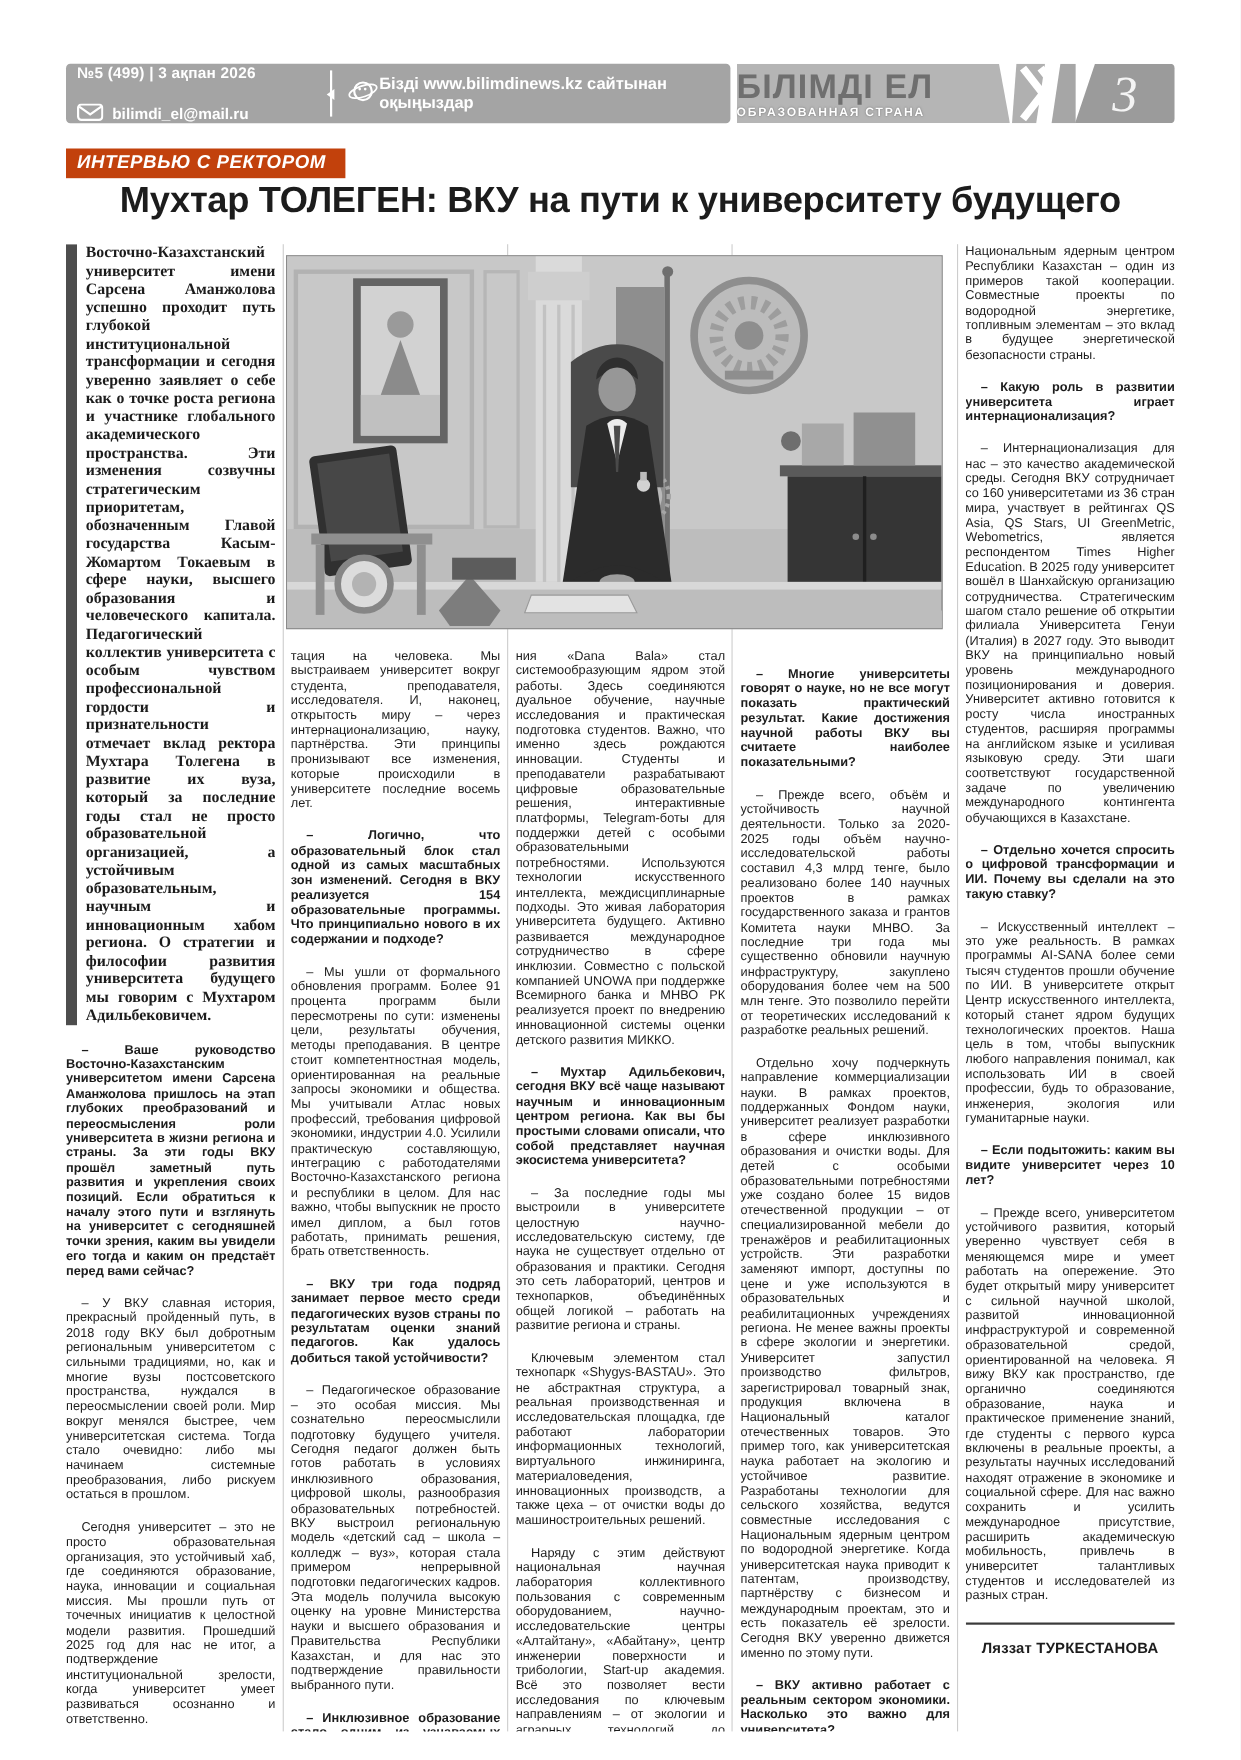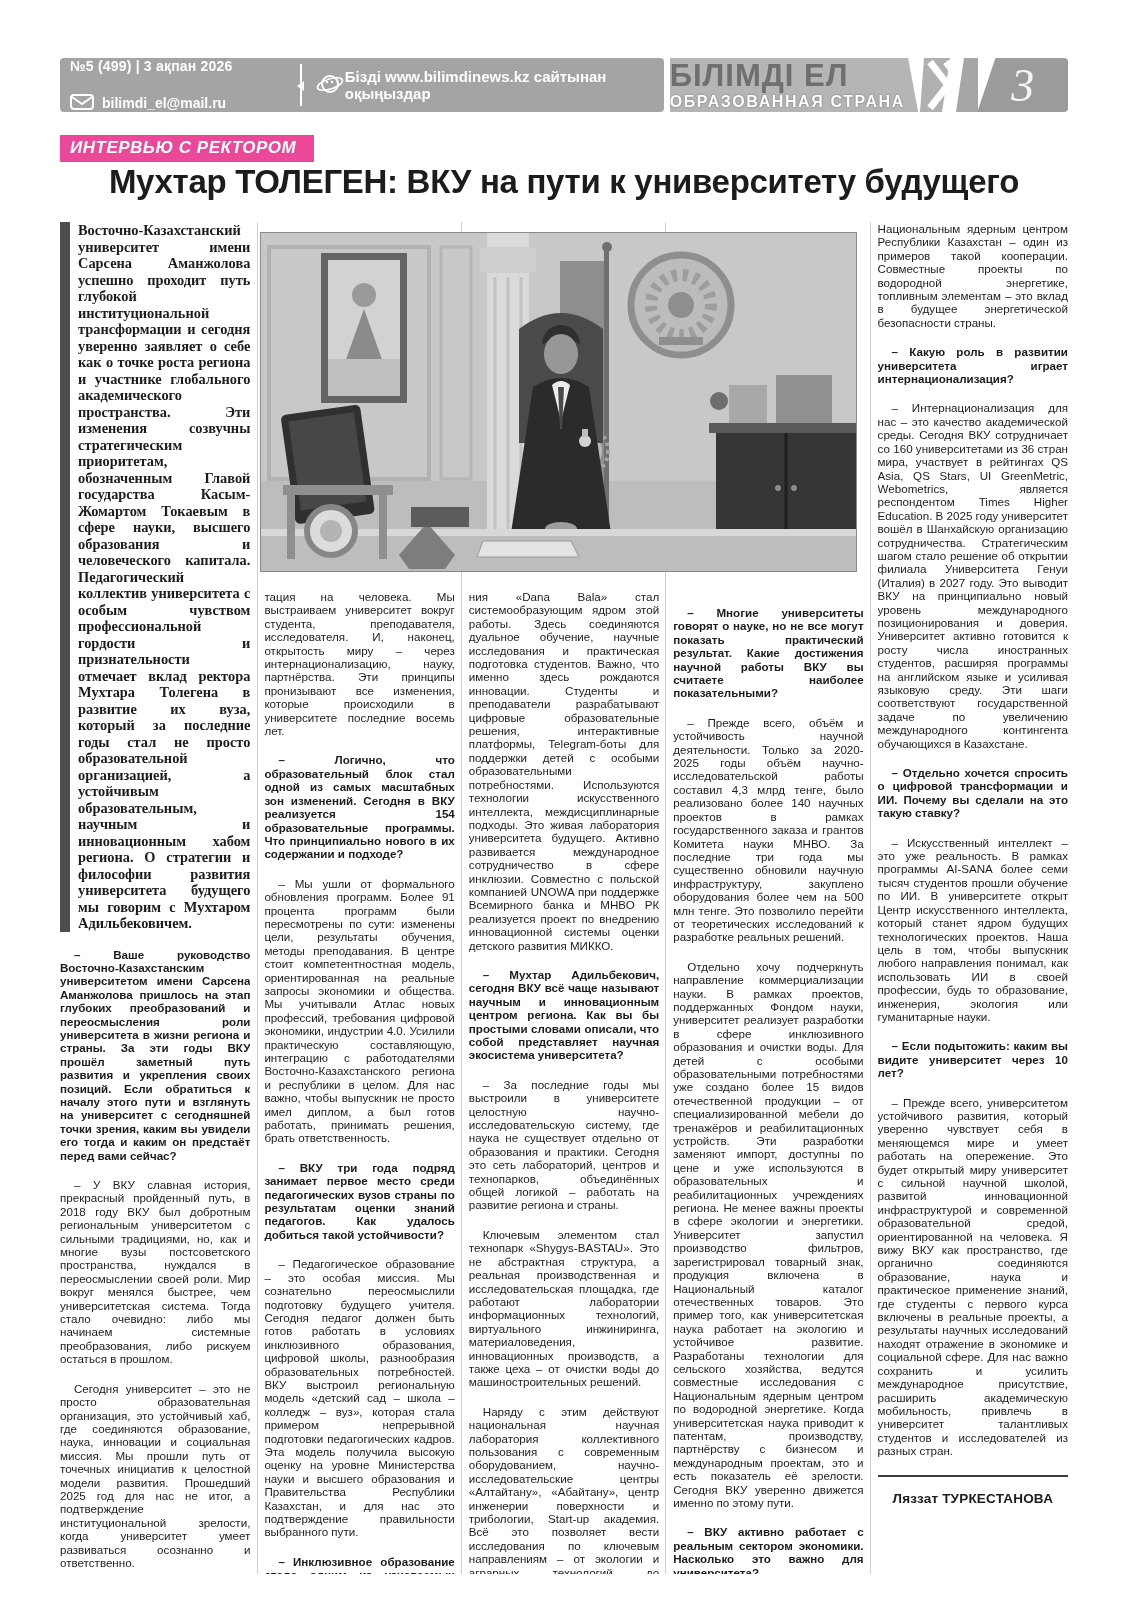--- a/index.html
+++ b/index.html
@@ -12,29 +12,29 @@
   .hleft{display:flex;flex-direction:column;justify-content:center;gap:20px;font-weight:bold;min-width:215px;}
   .issue{font-size:14px;letter-spacing:.2px;}
   .emailrow{display:flex;align-items:center;gap:8px;font-size:14px;}
   .hdiv{width:20px;height:42px;position:relative;margin:0 6px;}
   .hdiv::before{content:"";position:absolute;left:9px;top:0;bottom:0;width:2px;background:#ffffff;}
   .hdiv::after{content:"";position:absolute;left:1px;top:17px;border:5px solid transparent;border-right:7px solid #ffffff;}
   .hsite{display:flex;align-items:center;gap:0;font-size:15px;font-weight:bold;}
   .logo{background:#b5b5b5;width:252px;margin-left:6px;display:flex;flex-direction:column;justify-content:center;line-height:1;
         clip-path:polygon(0 0,96% 0,100% 100%,0 100%);}
   .logo-title{font-size:31px;font-weight:900;color:#6f6f6f;letter-spacing:1px;}
-  .logo-sub{font-size:16px;font-weight:800;color:#ffffff;letter-spacing:1.6px;margin-top:3px;text-shadow:0 0 2px #7d7d7d,0 0 1px #7d7d7d;}
+  .logo-sub{font-size:11px;font-weight:800;color:#ffffff;letter-spacing:1.6px;margin-top:3px;text-shadow:0 0 2px #7d7d7d,0 0 1px #7d7d7d;}
   .chev{width:58px;position:relative;margin-left:2px;}
   .chev svg{position:absolute;inset:0;}
   .pnum{background:#9b9b9b;width:92px;display:flex;align-items:center;justify-content:center;
         font-family:"Liberation Serif",serif;font-style:italic;font-size:46px;color:#f4f4f4;
         clip-path:polygon(20% 0,100% 0,100% 100%,0 100%);border-radius:0 4px 4px 0;}
 
   
-  .section-label{position:absolute;left:60px;top:135px;background:#ec4899;color:#ffffff;
+  .section-label{position:absolute;left:60px;top:135px;background:#c2410c;color:#ffffff;
         font-style:italic;font-weight:bold;font-size:17px;padding:3px 18px 4px 10px;letter-spacing:.5px;text-align:right;}
   .headline{position:absolute;left:60px;top:161px;width:1008px;margin:0;text-align:center;
         font-size:33px;font-weight:800;letter-spacing:-.3px;line-height:1.3;}
 
   
   .columns{position:absolute;left:60px;top:222px;width:1008px;height:1352px;
         display:grid;grid-template-columns:repeat(5,1fr);column-gap:14px;}
   .col{position:relative;height:1352px;overflow:hidden;}
   .col-body{height:100%;box-sizing:border-box;}
   .col-under-photo .col-body{padding-top:368px;}

